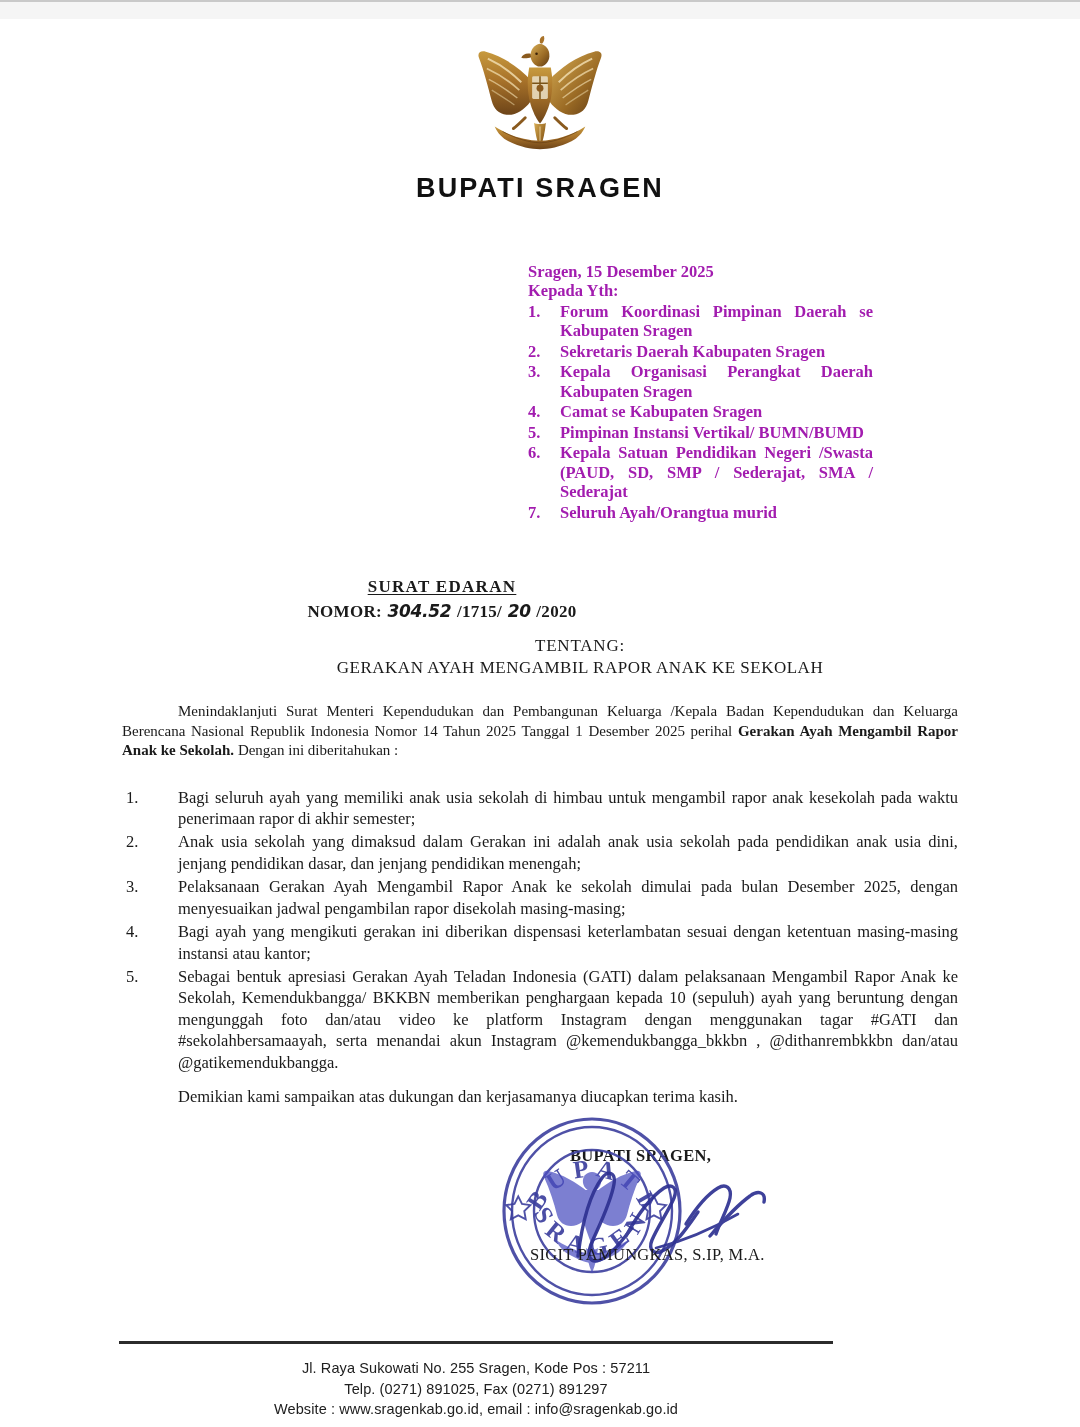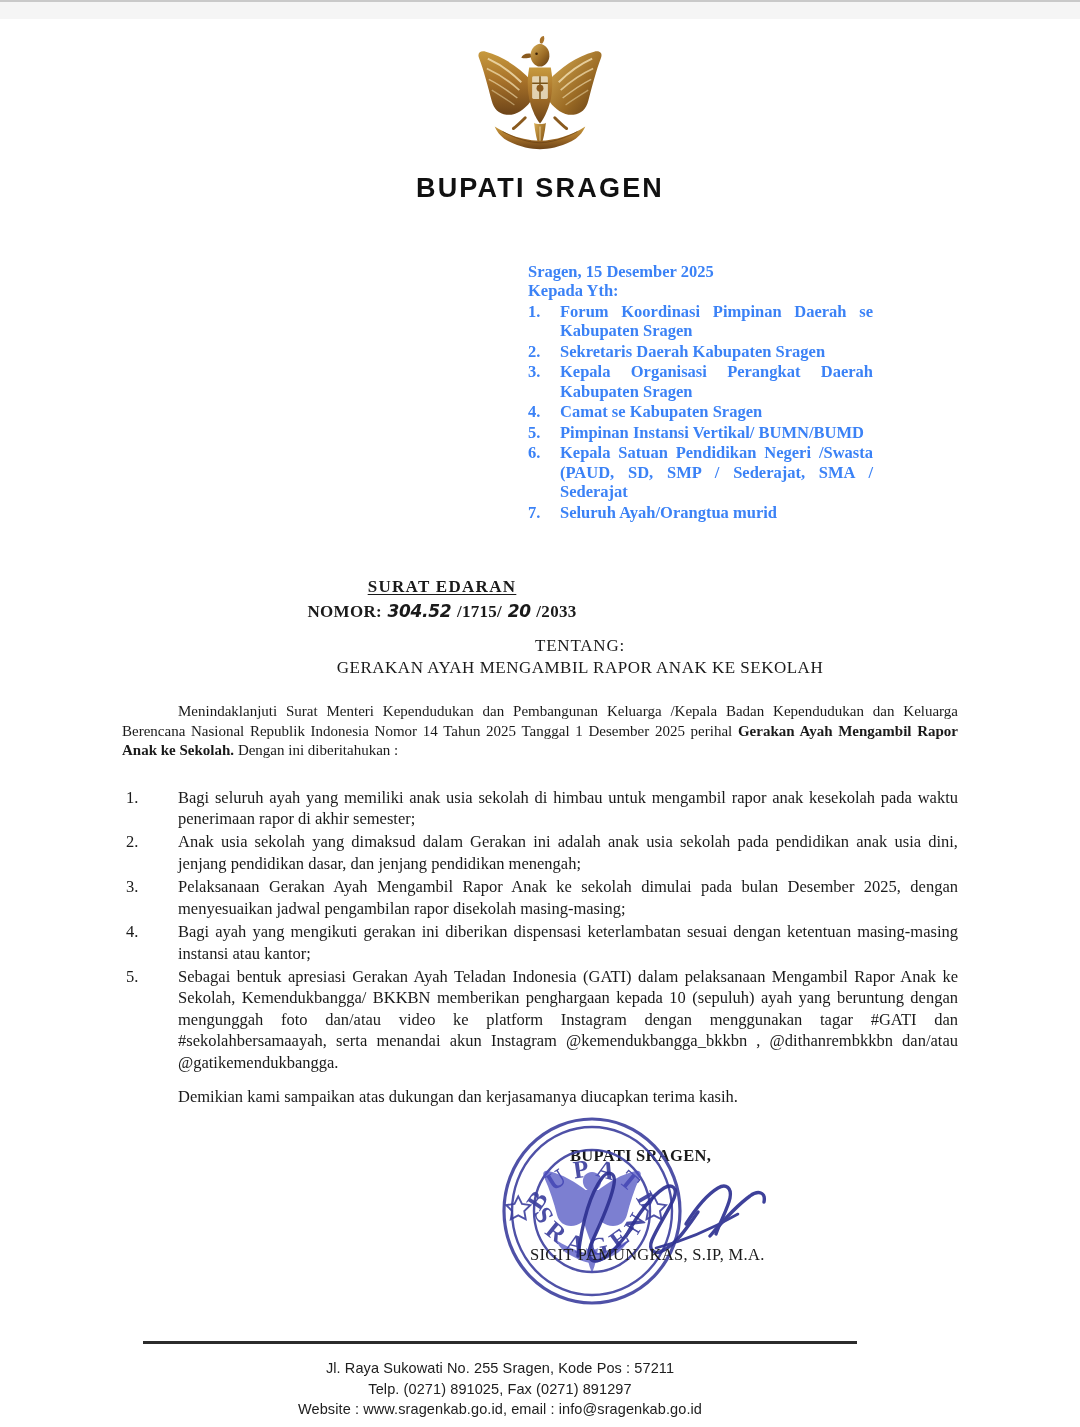--- a/index.html
+++ b/index.html
@@ -58,21 +58,21 @@
 
   
   .addr-block {
     position: absolute;
     left: 528px;
     top: 243px;
     width: 345px;
     font-size: 16.5px;
     font-weight: bold;
     line-height: 1.18;
-    color: #3b82f6;
+    color: #a21caf;
   }
   .addr-line { white-space: nowrap; }
   .addr-list {
     list-style: none;
     margin: 0;
     padding: 0;
   }
   .addr-list li {
     position: relative;
     padding-left: 32px;
@@ -221,21 +221,20 @@
   }
 
   
   .footer {
     position: absolute;
     left: 0;
     top: 1322px;
     width: 952px;
     text-align: center;
     font-family: "Liberation Sans", sans-serif;
-    margin-left: 24px;
   }
   .footer-rule {
     width: 714px;
     height: 3px;
     margin: 0 auto 14px auto;
     background: #2b2b2b;
   }
   .footer-line {
     font-size: 14.5px;
     line-height: 1.42;
@@ -343,21 +342,21 @@
     </ol>
   </div>
 
   <div class="doc-title-wrap">
     <div class="surat-edaran">SURAT EDARAN</div>
     <div class="nomor-line">
       <span>NOMOR:</span>
       <span class="hw">304.52</span>
       <span>/1715/</span>
       <span class="hw">20</span>
-      <span>/2033</span>
+      <span>/2020</span>
     </div>
   </div>
 
   <div class="tentang-wrap">
     <div class="tentang">TENTANG:</div>
     <div class="tentang-sub">GERAKAN AYAH MENGAMBIL RAPOR ANAK KE SEKOLAH</div>
   </div>
 
   <div class="body-wrap">
     <p class="lead"><span>Menindaklanjuti Surat Menteri Kependudukan dan Pembangunan Keluarga /Kepala Badan Kependudukan dan Keluarga Berencana Nasional Republik Indonesia Nomor 14 Tahun 2025 Tanggal 1 Desember 2025 perihal </span><b>Gerakan Ayah Mengambil Rapor Anak ke Sekolah.</b><span> Dengan ini diberitahukan :</span></p>

